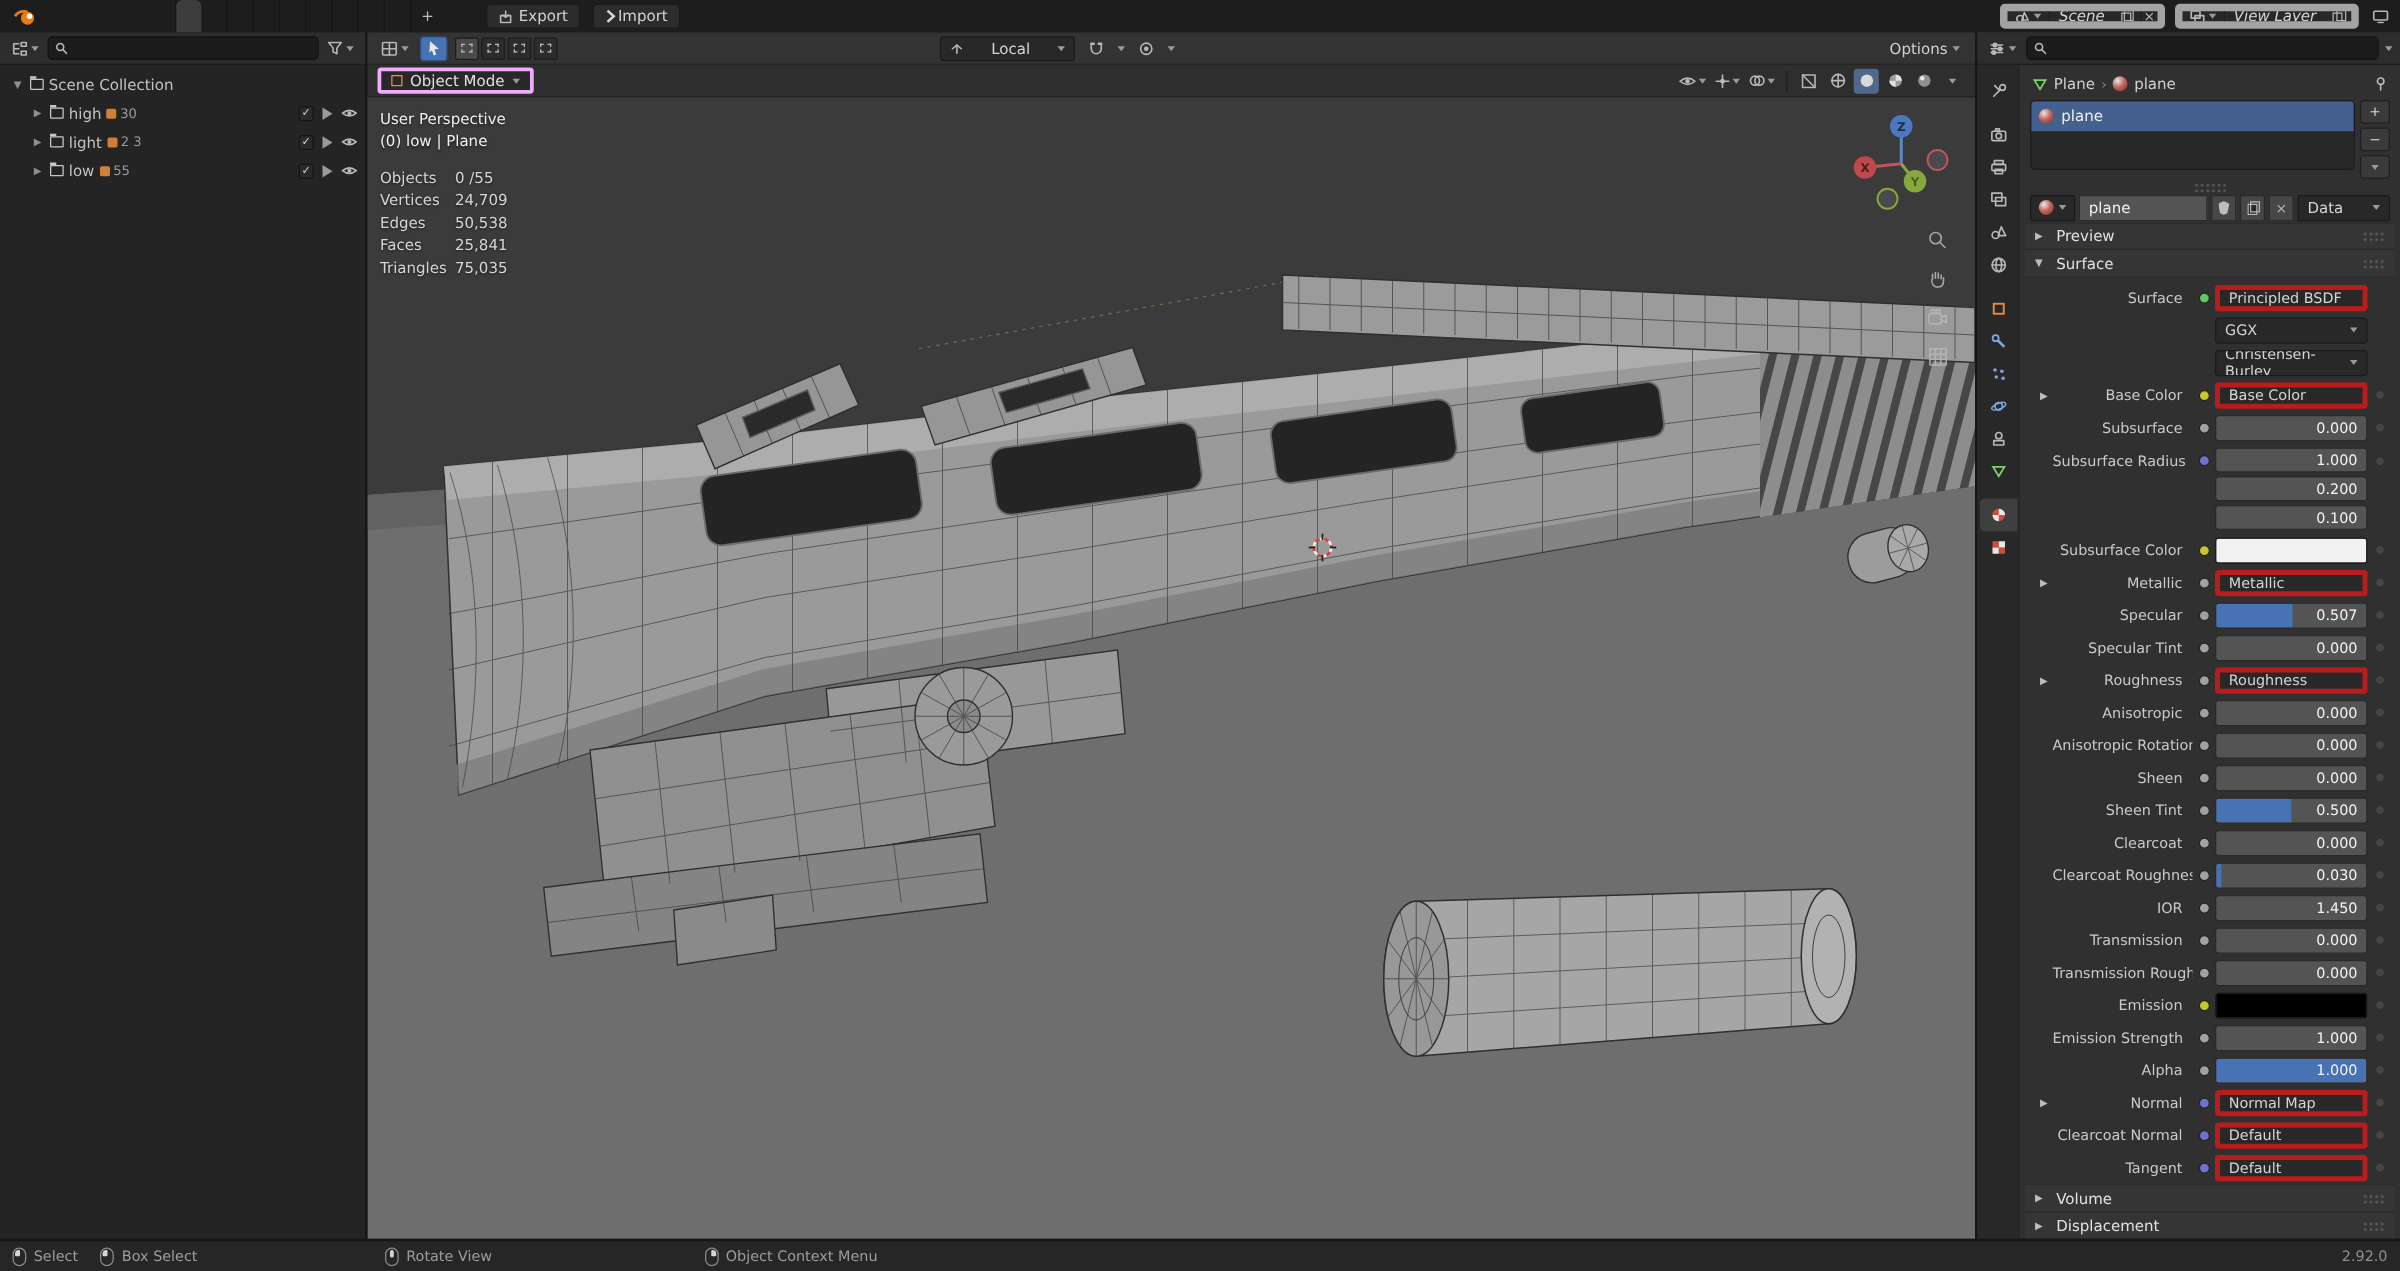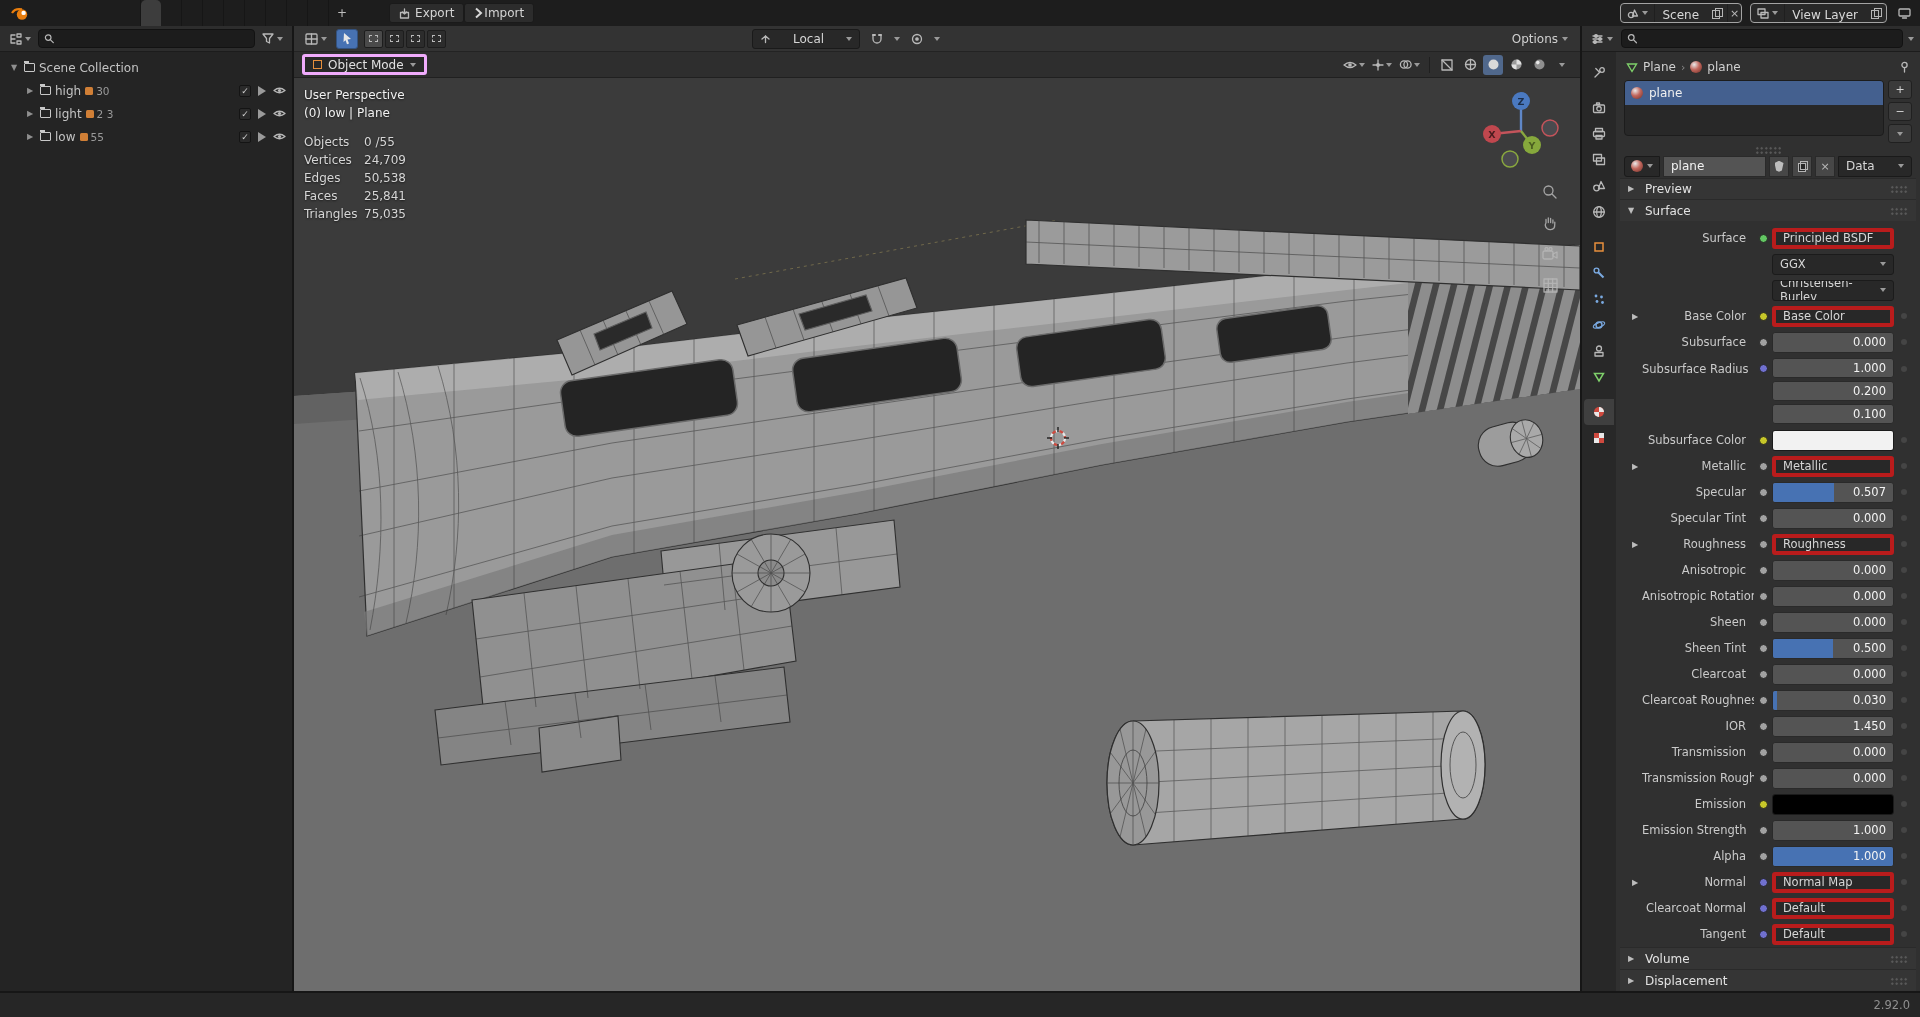--- a/index.html
+++ b/index.html
@@ -9,25 +9,25 @@
 
   
   .topbar { height:26px; background:#1d1d1d; display:flex; align-items:center; padding:0 6px; flex:none; }
   .blogo { width:22px; height:16px; display:flex; align-items:center; justify-content:center; margin:0 4px; }
   .menus, .wstabs { display:flex; height:100%; align-items:center; }
   .menu-item { padding:0 7px; color:#d2d2d2; border-radius:3px; line-height:20px; }
   .wstabs { margin-left:14px; }
   .wstab { padding:0 10px; height:26px; line-height:26px; color:#9e9e9e; border-right:1px solid #161616; white-space:nowrap; }
   .wstab.active { background:#3d3d3d; color:#e8e8e8; border-radius:5px 5px 0 0; border-right:none; }
   .wstab.plus { border-right:none; color:#bdbdbd; padding:0 8px; }
-  .impexp { display:flex; align-items:center; margin-left:34px; }
+  .impexp { display:flex; align-items:center; gap:10px; margin-left:34px; }
   .tb-btn { display:flex; align-items:center; gap:5px; background:#2c2c2c; border:1px solid #1a1a1a; border-radius:3px; height:20px; padding:0 9px; color:#d4d4d4; }
   .imp-chev { display:flex; align-items:center; margin-right:-4px; }
   .tb-right { margin-left:auto; display:flex; align-items:center; gap:8px; }
-  .datawidget { display:flex; align-items:flex-end; background:#282828; border:1px solid #a3a3a3; border-radius:4px; height:20px; overflow:hidden; }
+  .datawidget { display:flex; align-items:center; background:#282828; border:6px solid #a3a3a3; border-radius:4px; height:20px; overflow:hidden;font-style:italic; }
   .dw-seg { display:flex; align-items:center; gap:3px; padding:0 6px; height:100%; border-right:1px solid #1f1f1f; }
   .dw-seg:last-child { border-right:none; }
   .dw-label { color:#d8d8d8; padding:0 7px; }
   .ddarrow { width:0; height:0; border-left:3.5px solid transparent; border-right:3.5px solid transparent; border-top:4px solid #9a9a9a; display:inline-block; }
   .copy-ico { position:relative; width:9px; height:10px; display:inline-block; }
   .copy-ico::before { content:""; position:absolute; left:0; top:2px; width:6px; height:7px; border:1px solid #b5b5b5; background:#282828; }
   .copy-ico::after  { content:""; position:absolute; left:2.5px; top:0; width:6px; height:7px; border:1px solid #b5b5b5; }
   .x-ico { color:#b9b9b9; font-size:11px; line-height:1; padding:0 2px; }
 
   
@@ -1274,15 +1274,34 @@
             <span class="tri">▶</span>
             <span>Displacement</span>
             <span class="grip"></span>
           </div>
         </div>
       </div>
     </div>
   </div>
 
   <div class="statusbar">
+    <div style="display:flex;align-items:center;">
+
+    <div class="sb-item i-mouse-left">
+          <span class="kicon"></span>
+          <span>Select</span>
+        </div>
+        <div class="sb-item i-mouse-left">
+          <span class="kicon"></span>
+          <span>Box Select</span>
+        </div>
+        <div class="sb-item i-mouse-middle">
+          <span class="kicon"></span>
+          <span>Rotate View</span>
+        </div>
+        <div class="sb-item i-mouse-right">
+          <span class="kicon"></span>
+          <span>Object Context Menu</span>
+        </div>
+      </div>
     <span class="sb-version">2.92.0</span>
   </div>
 </div>
 
 </body></html>

